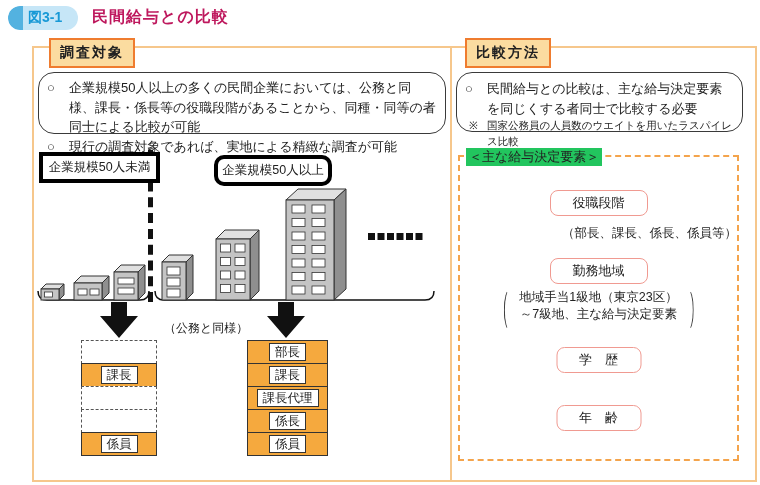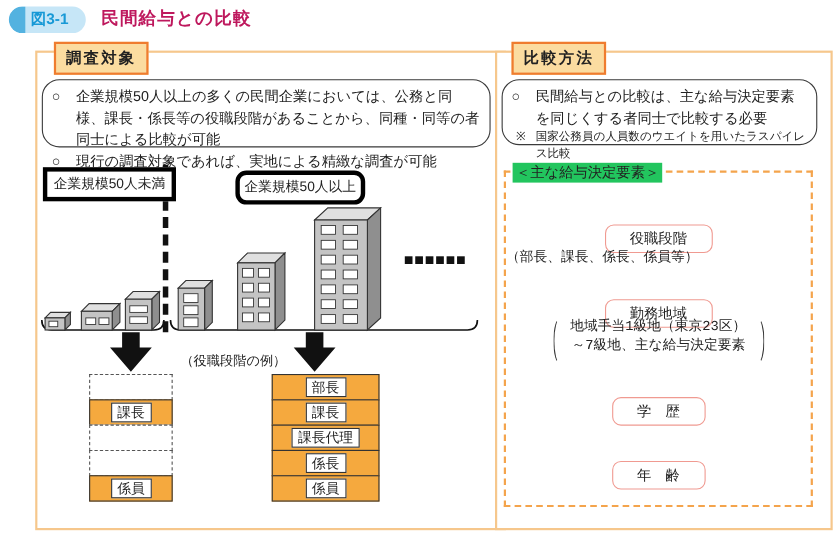--- a/index.html
+++ b/index.html
@@ -11,21 +11,21 @@
              border-radius:12px;overflow:hidden;text-align:right;}
   .fig-badge .cap{position:absolute;left:0;top:0;width:15px;height:24px;background:#53B2E0;
                   border-radius:12px 0 0 12px;}
   .fig-badge .txt{position:absolute;left:20px;top:3px;color:#1899D6;font-weight:bold;font-size:14px;}
   .fig-title{position:absolute;left:92px;top:7px;font-size:16px;font-weight:bold;color:#be185d;
              letter-spacing:1px;}
 
   
   .panel{position:absolute;background:#fff;border:2px solid #F6C78C;}
   .panel-left{left:8px;top:46px;width:424px;height:432px;margin-left:24px;}
-  .panel-right{left:450px;top:46px;width:303px;height:432px;font-family:Liberation Mono, monospace;}
+  .panel-right{left:450px;top:46px;width:303px;height:432px;}
   .tab{position:absolute;background:#FBDCA0;border:2px solid #EF7C2F;font-weight:bold;font-size:14px;
        display:flex;align-items:center;justify-content:center;z-index:3;letter-spacing:2px;}
 
   
   .round-box{position:absolute;border:1.5px solid #3a3a3a;border-radius:16px;background:#fff;
              padding:5px 8px 5px 8px;font-size:13px;line-height:1.5;box-sizing:border-box;}
   .bullet{display:flex;}
   .bullet .mk{flex:0 0 22px;text-align:left;}
   .bullet.small{font-size:10.5px;line-height:1.5;padding-left:4px;}
   .bullet.small .mk{flex:0 0 18px;}
@@ -44,22 +44,22 @@
   .srow.filled{background:#F5A93E;border:1px solid #333;}
   .srow.dashed{border:1.6px dashed #555;background:#fff;}
   .ilabel{background:#fff;border:1px solid #333;font-size:12.5px;line-height:1.3;padding:0 5px;
           white-space:nowrap;}
 
   
   .dashedbox{position:absolute;border:2px dashed #F4A44C;background:#fff;box-sizing:border-box;}
   .legend{position:absolute;top:-9px;left:6px;background:#22c55e;font-size:13px;padding:0 3px;
           white-space:nowrap;z-index:2;}
   .chip{position:absolute;left:50%;transform:translateX(-50%);border:1.5px solid #F09A91;
-        border-radius:8px;background:#fff;font-size:13px;padding:3px 22px;white-space:nowrap;margin-top:14px;}
-  .fnote{position:absolute;width:100%;text-align:left;font-size:12.5px;white-space:nowrap;}
+        border-radius:8px;background:#fff;font-size:13px;padding:3px 22px;white-space:nowrap;}
+  .fnote{position:absolute;width:100%;text-align:right;font-size:12.5px;white-space:nowrap;}
   .brkt-group{position:absolute;left:50%;transform:translateX(-50%);display:flex;align-items:flex-start;}
   .paren{width:10px;height:40px;border:1.6px solid transparent;border-radius:50%;}
   .paren.l{border-left-color:#333;}
   .paren.r{border-right-color:#333;}
   .brkt-text{text-align:center;font-size:12.5px;line-height:1.35;margin:0 4px;white-space:nowrap;}
 </style>
 </head>
 <body>
 
 <div class="canvas">
@@ -162,35 +162,35 @@
         <rect x="353" y="45" width="7" height="7"></rect>
           <rect x="362.5" y="45" width="7" height="7"></rect>
         <rect x="372" y="45" width="7" height="7"></rect>
           <rect x="381.5" y="45" width="7" height="7"></rect>
       </g>
 
       <polygon points="77,114 93,114 93,128 104,128 85,150 66,128 77,128" fill="#111"></polygon>
       <polygon points="244,114 260,114 260,128 271,128 252,150 233,128 244,128" fill="#111"></polygon>
     </svg>
 
-    <div class="caption" style="left:130px;top:272px;">（役職段階の例）</div>
+    <div class="caption" style="left:130px;top:272px;">（公務と同様）</div>
 
     <div class="stack" style="left:47px;top:292px;width:76px;">
       <div class="srow dashed"></div>
       <div class="srow filled">
         <span class="ilabel">課長</span>
       </div>
       <div class="srow dashed"></div>
       <div class="srow dashed"></div>
       <div class="srow filled">
         <span class="ilabel">係員</span>
       </div>
     </div>
 
-    <div class="stack" style="left:213px;top:292px;width:98px;">
+    <div class="stack" style="left:213px;top:292px;width:81px;">
       <div class="srow filled">
         <span class="ilabel">部長</span>
       </div>
       <div class="srow filled">
         <span class="ilabel">課長</span>
       </div>
       <div class="srow filled">
         <span class="ilabel">課長代理</span>
       </div>
       <div class="srow filled">

